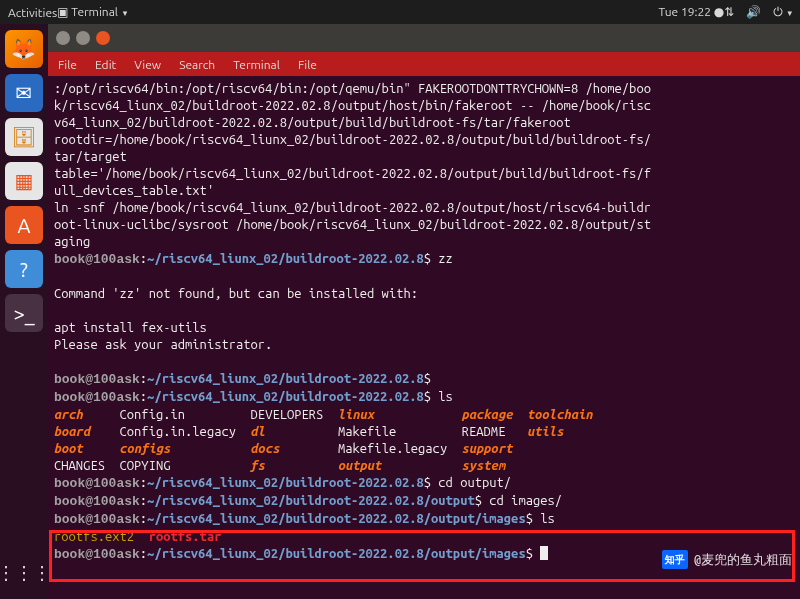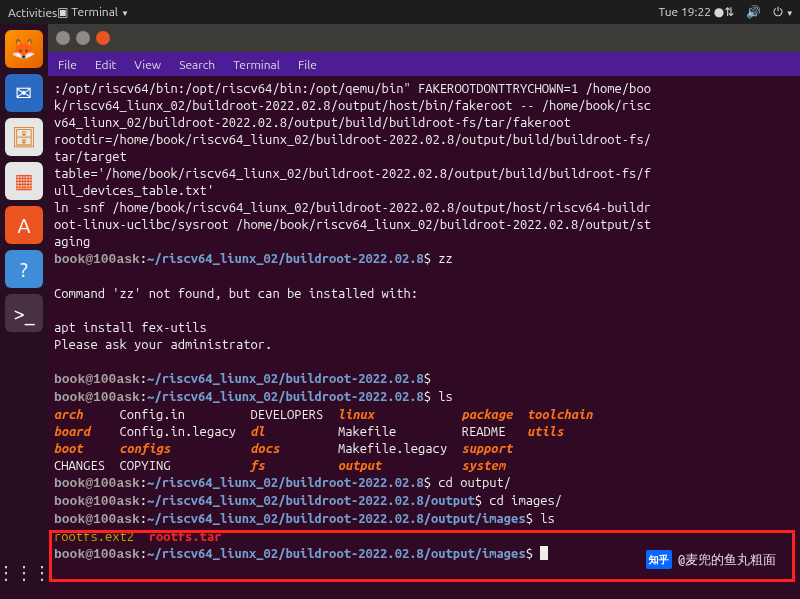--- a/index.html
+++ b/index.html
@@ -72,21 +72,21 @@
       font-weight: bold;
     }
     .titlebar-title { flex: 1; text-align: center; }
     .win-btns { display: flex; gap: 6px; }
     .win-btn { width: 14px; height: 14px; border-radius: 50%; display:flex; align-items:center; justify-content:center; font-size:9px; }
     .win-min { background: #8f8a83; }
     .win-max { background: #8f8a83; }
     .win-close { background: #e95420; }
     .menubar {
       height: 24px;
-      background: #4c1d95;
+      background: #b91c1c;
       color: #dcdcdc;
       display: flex;
       align-items: center;
       gap: 18px;
       padding: 0 10px;
       font-size: 12px;
     }
     .terminal {
       flex: 1;
       background: #300a24;
@@ -108,21 +108,21 @@
     .cursor { background: #eeeeec; color: #300a24; }
     .hibox {
       position: absolute;
       border: 3px solid #ff2020;
       left: 1px; width: 746px;
       top: 454px; height: 52px;
       pointer-events: none;
     }
     .watermark {
       position: absolute;
-      right: 24px; bottom: 30px;
+      right: 8px; bottom: 30px;
       color: rgba(255,255,255,0.85);
       font-size: 13px;
       display: flex;
       align-items: center;
       gap: 6px;
     }
     .zhihu-logo {
       background: #0a66ff;
       color: #fff;
       font-size: 10px;
@@ -167,21 +167,21 @@
     </div>
   </div>
   <div class="menubar">
     <span>File</span>
     <span>Edit</span>
     <span>View</span>
     <span>Search</span>
     <span>Terminal</span>
     <span>File</span>
   </div>
-  <div class="terminal"><span class="tw">:/opt/riscv64/bin:/opt/riscv64/bin:/opt/qemu/bin" FAKEROOTDONTTRYCHOWN=1 /home/boo</span>
+  <div class="terminal"><span class="tw">:/opt/riscv64/bin:/opt/riscv64/bin:/opt/qemu/bin" FAKEROOTDONTTRYCHOWN=8 /home/boo</span>
 <span class="tw">k/riscv64_liunx_02/buildroot-2022.02.8/output/host/bin/fakeroot -- /home/book/risc</span>
 <span class="tw">v64_liunx_02/buildroot-2022.02.8/output/build/buildroot-fs/tar/fakeroot</span>
 <span class="tw">rootdir=/home/book/riscv64_liunx_02/buildroot-2022.02.8/output/build/buildroot-fs/</span>
 <span class="tw">tar/target</span>
 <span class="tw">table='/home/book/riscv64_liunx_02/buildroot-2022.02.8/output/build/buildroot-fs/f</span>
 <span class="tw">ull_devices_table.txt'</span>
 <span class="tw">ln -snf /home/book/riscv64_liunx_02/buildroot-2022.02.8/output/host/riscv64-buildr</span>
 <span class="tw">oot-linux-uclibc/sysroot /home/book/riscv64_liunx_02/buildroot-2022.02.8/output/st</span>
 <span class="tw">aging</span>
 <span class="tg">book@100ask</span><span class="tw">:</span><span class="tb">~/riscv64_liunx_02/buildroot-2022.02.8</span><span class="tw">$ </span><span class="tw">zz</span>

